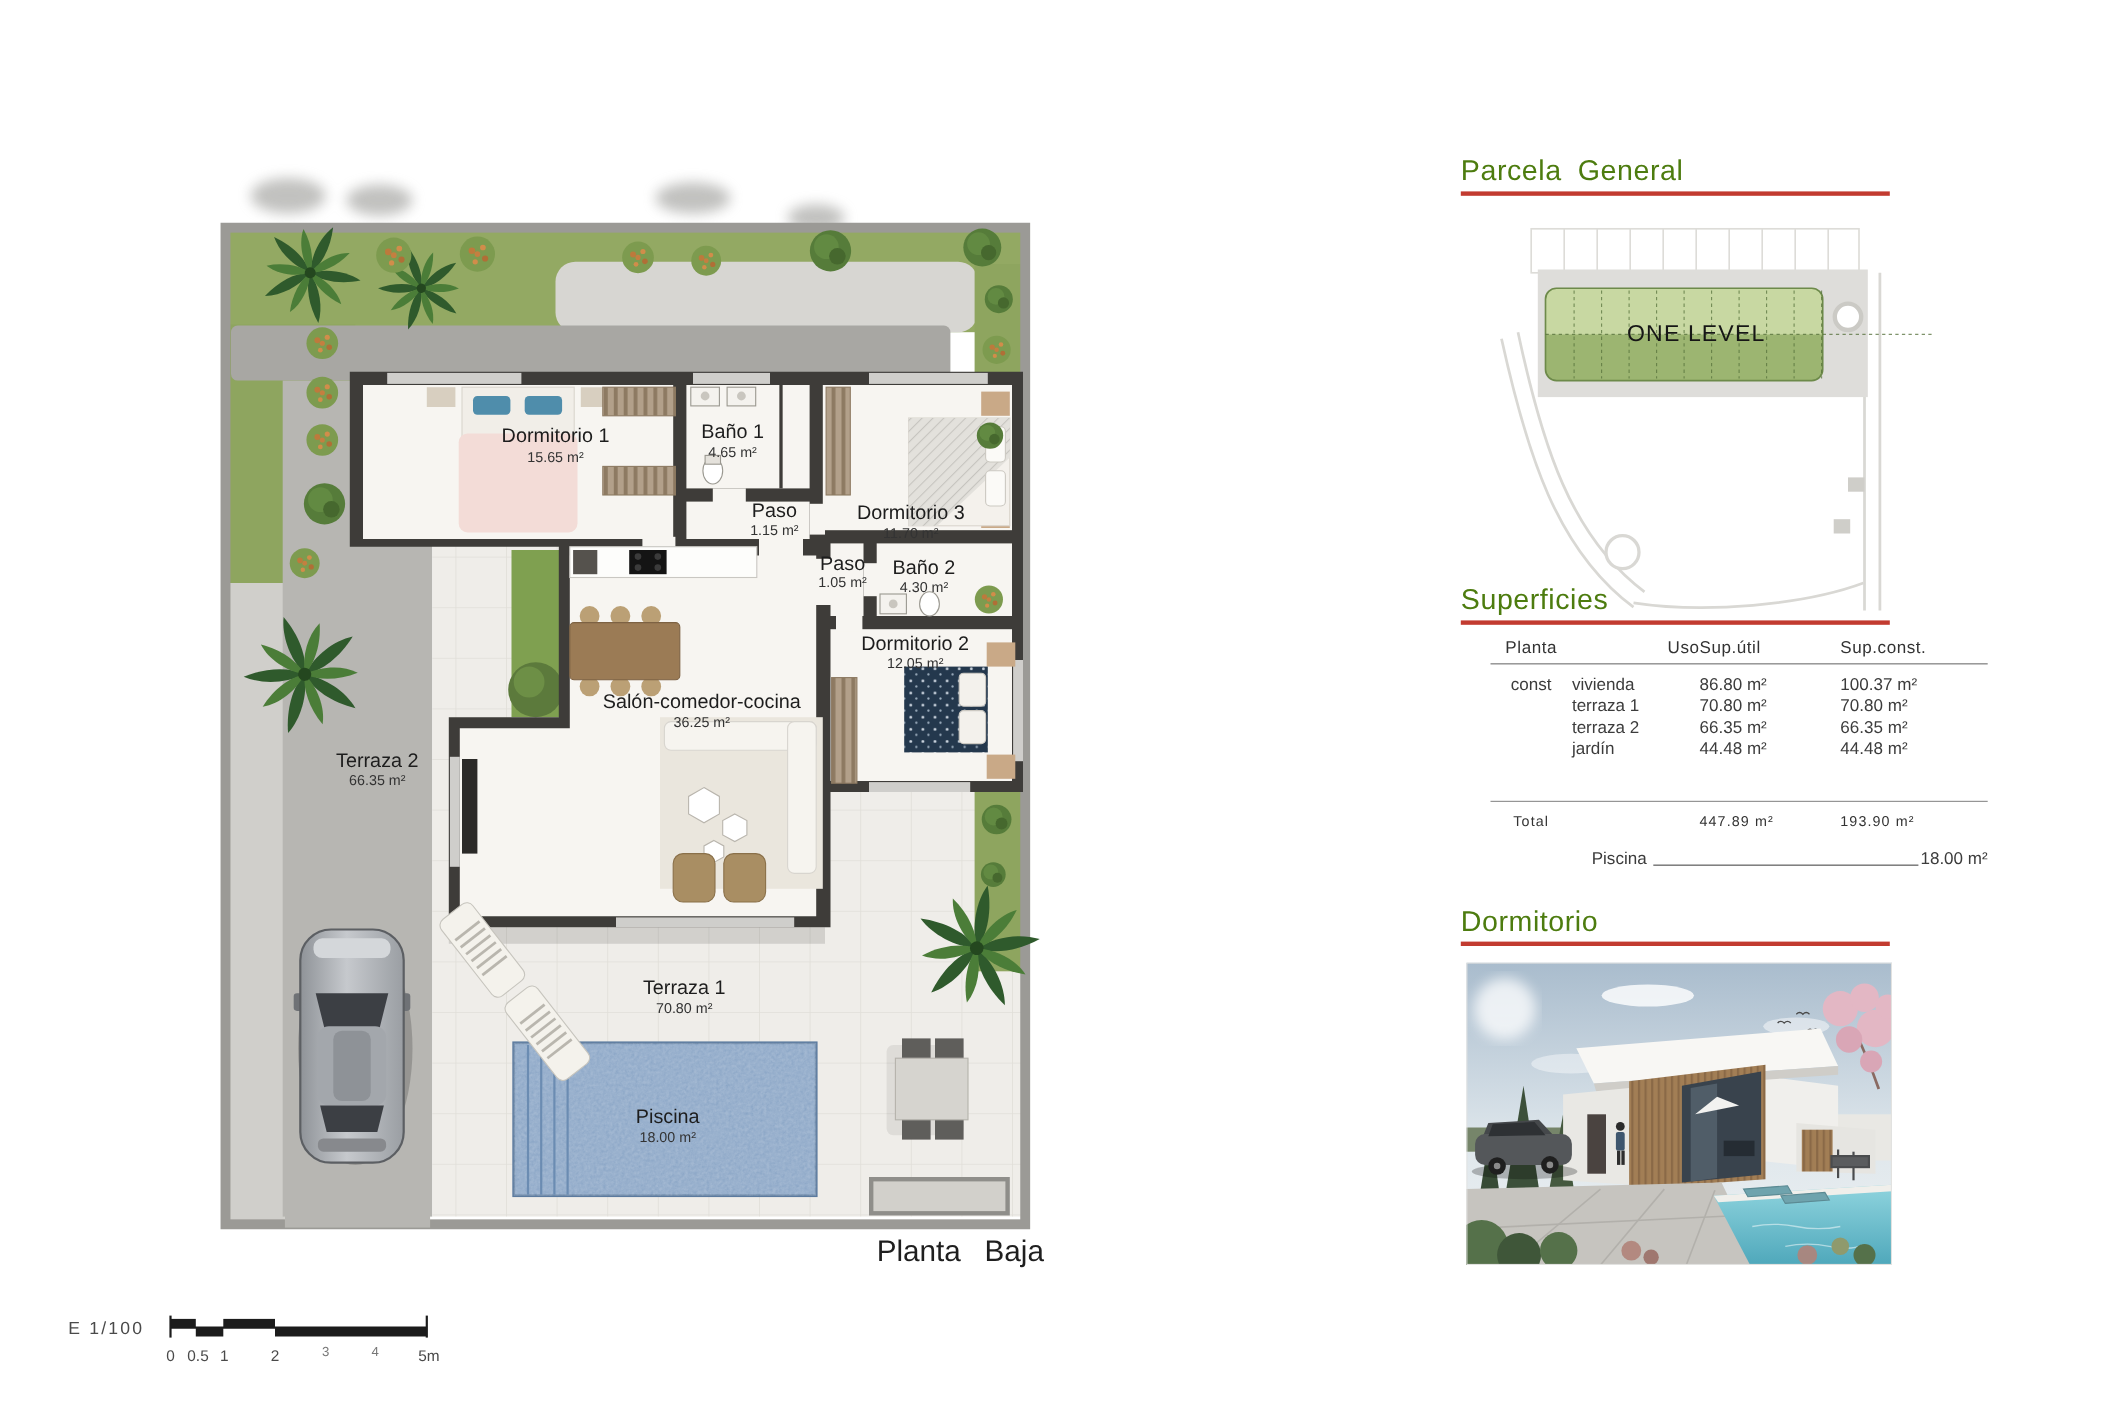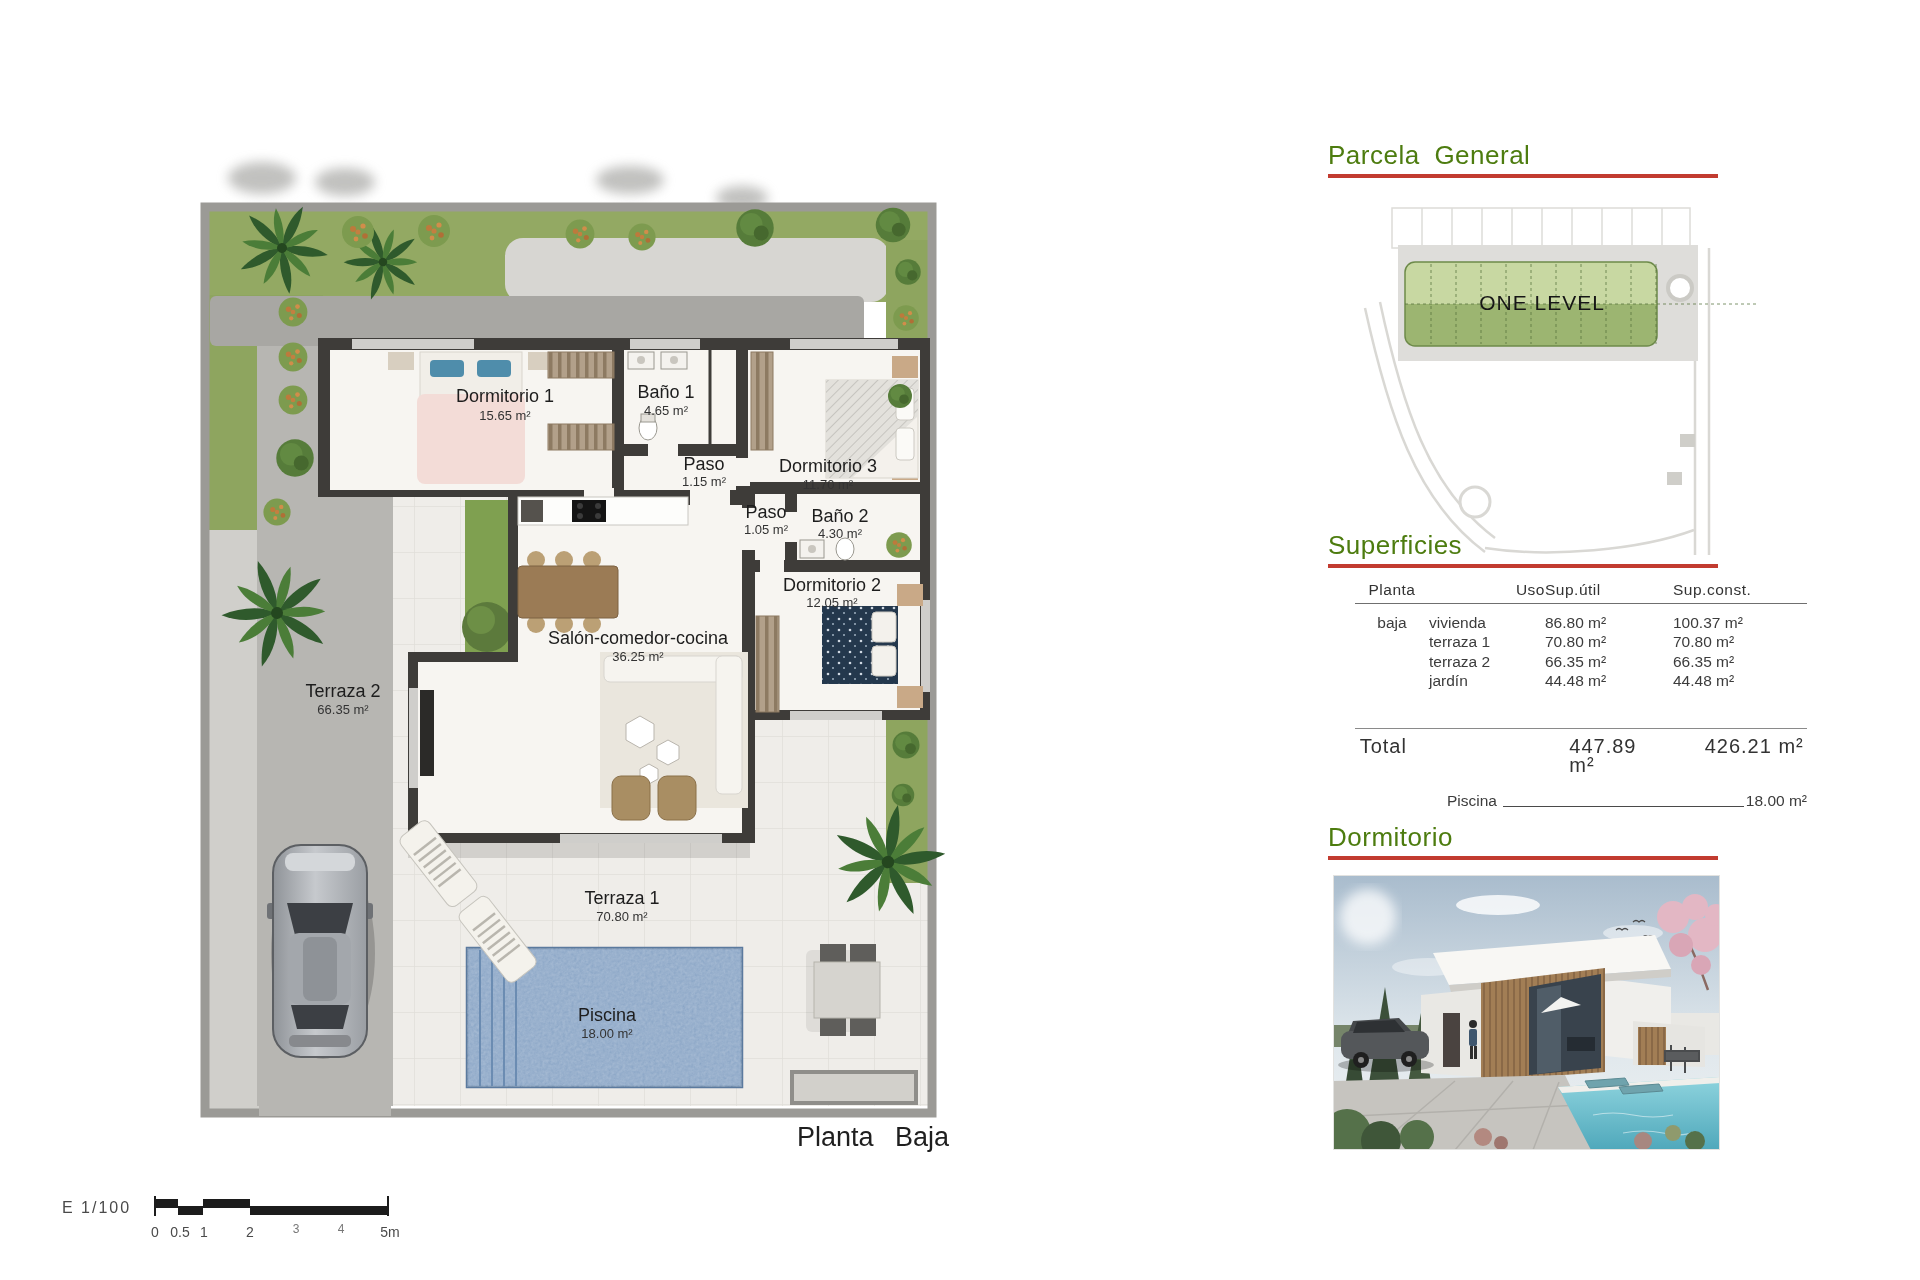--- a/index.html
+++ b/index.html
@@ -22,21 +22,21 @@
   .sup-table{width:452px;font-size:15.5px;color:#3c3c3c;}
   .trow{display:flex;line-height:19.5px;}
   .c-planta{width:74px;text-align:center;}
   .c-uso{width:116px;text-align:left;padding-right:22px;box-sizing:border-box;}
   .c-util{width:128px;text-align:left;padding-right:24px;box-sizing:border-box;}
   .c-const{width:134px;text-align:left;box-sizing:border-box;}
   .thead{letter-spacing:.5px;color:#333;}
   .thead .c-uso{text-align:right;padding-right:0;}
   .hline{height:0;border-top:1.5px solid #6f6f6f;margin-top:3px;}
   .hline2{height:0;border-top:1.2px solid #8a8a8a;}
-  .total-row{font-size:20px;letter-spacing:1px;color:#333;gap:32px;}
+  .total-row{font-size:13px;letter-spacing:1px;color:#333;}
   .piscina-row{display:flex;align-items:flex-end;font-size:15.5px;color:#3c3c3c;}
   .piscina-row .fill-line{flex:1;border-bottom:1.4px solid #4a4a4a;margin:0 2px 3px 6px;height:14px;}
 </style>
 </head>
 <body>
 
 <svg class="abs" style="left:0;top:0" width="1080" height="1280" viewBox="0 0 1080 1280">
   <defs>
     <pattern id="tiles" width="46" height="46" patternUnits="userSpaceOnUse">
       <rect width="46" height="46" fill="#efede9"></rect>
@@ -429,21 +429,21 @@
 <div class="abs sup-table" style="left:1355px;top:580px">
   <div class="trow thead">
     <div class="c-planta">Planta</div>
     <div class="c-uso">Uso</div>
     <div class="c-util">Sup.útil</div>
     <div class="c-const">Sup.const.</div>
   </div>
   <div class="hline"></div>
   <div style="height:9px"></div>
   <div class="trow">
-    <div class="c-planta">baja</div>
+    <div class="c-planta">const</div>
     <div class="c-uso">vivienda</div>
     <div class="c-util">86.80 m²</div>
     <div class="c-const">100.37 m²</div>
   </div>
   <div class="trow">
     <div class="c-planta"></div>
     <div class="c-uso">terraza 1</div>
     <div class="c-util">70.80 m²</div>
     <div class="c-const">70.80 m²</div>
   </div>
@@ -459,21 +459,21 @@
     <div class="c-util">44.48 m²</div>
     <div class="c-const">44.48 m²</div>
   </div>
   <div style="height:37px"></div>
   <div class="hline2"></div>
   <div style="height:8px"></div>
   <div class="trow total-row">
     <div class="c-planta">Total</div>
     <div class="c-uso"></div>
     <div class="c-util">447.89 m²</div>
-    <div class="c-const">426.21 m²</div>
+    <div class="c-const">193.90 m²</div>
   </div>
   <div style="height:16px"></div>
   <div class="piscina-row">
     <div style="width:92px"></div>
     <div>Piscina</div>
     <div class="fill-line"></div>
     <div>18.00 m²</div>
   </div>
 </div>
 

